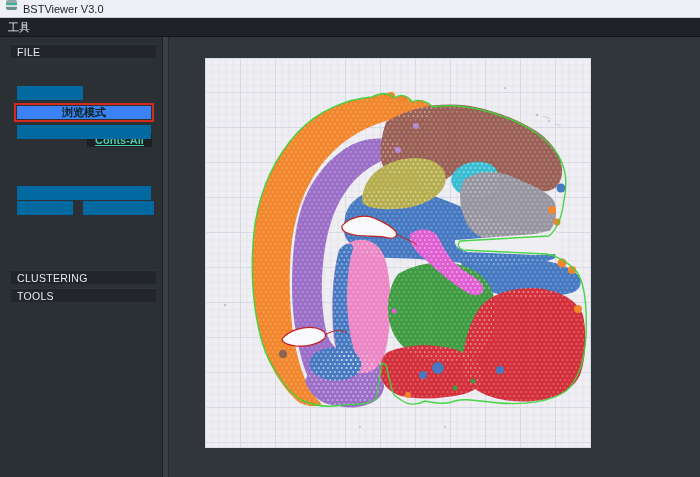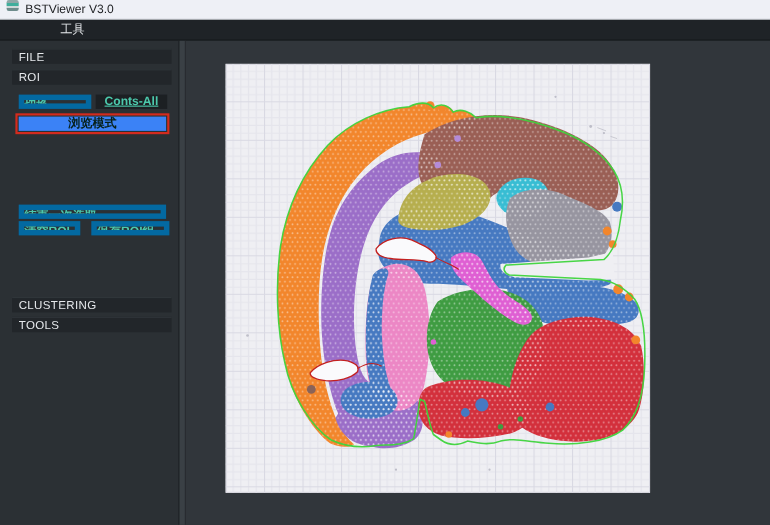--- a/index.html
+++ b/index.html
@@ -14,47 +14,48 @@
     border-bottom:1px solid #c9ccd4;box-sizing:border-box;
   }
   .app-icon{
     width:11px;height:10px;margin:0 6px 0 6px;border-radius:2px;
     background:linear-gradient(180deg,#8fa7a7 0 30%,#3fae9c 30% 55%,#cfd8d8 55% 75%,#6e8c8c 75% 100%);
   }
   .title-text{font-size:11px;color:#1d1f22;line-height:18px;}
   
   .menubar{
     height:19px;background:#1f2327;display:flex;align-items:center;
-    border-bottom:1px solid #121417;box-sizing:border-box;padding-left:47px;
+    border-bottom:1px solid #121417;box-sizing:border-box;
   }
   .menu-item{font-size:11px;color:#e3e6e9;padding:0 8px;line-height:19px;}
   
   .app{display:flex;height:459px;}
   .sidebar{
     width:163px;background:#2b3034;position:relative;flex:none;
     border-right:1px solid #202427;box-sizing:border-box;
   }
   .splitter{width:5px;background:#3a4045;border-right:1px solid #262a2e;flex:none;}
   .main{flex:1;position:relative;background:#31363b;}
   
   .sec-header{
     position:absolute;left:11px;width:145px;height:14px;background:#22262a;
     color:#e6e9ec;font-size:10.5px;line-height:14px;padding-left:6px;
     box-sizing:border-box;letter-spacing:.3px;border-top:1px solid #2f3539;
   }
   .tbtn{
     position:absolute;box-sizing:border-box;background:#2b3034;
-    border:5px solid #0369a1;color:#4cc9ac;font-size:11px;font-weight:bold;
+    border:7px solid #0369a1;color:#4cc9ac;font-size:11px;font-weight:normal;
     text-align:left;overflow:hidden;white-space:nowrap;
   }
   .tbtn.disabled{border-color:#32504a;color:#3b5f57;}
   .conts{
     position:absolute;box-sizing:border-box;background:#1c2023;border:none;
     color:#4cc9ac;font-size:11px;font-weight:bold;text-align:center;
     text-decoration:underline;
+    margin-top:48px;
   }
   .browse-wrap{
     position:absolute;left:14px;top:66px;width:140px;height:19px;
     border:2px solid #d32b1e;background:#2b3034;box-sizing:border-box;padding:1px;
   }
   .browse-inner{
     width:100%;height:100%;background:#3b82f6;color:#072019;font-size:11px;
     font-weight:bold;text-align:center;line-height:12px;box-sizing:border-box;
   }
   
@@ -72,29 +73,29 @@
   <div class="title-text">BSTViewer V3.0</div>
 </div>
 
 <div class="menubar">
   <div class="menu-item">工具</div>
 </div>
 
 <div class="app">
   <div class="sidebar">
     <div class="sec-header" style="top:7px">FILE</div>
-    <div class="sec-header" style="top:26px">ROI</div>
 
     <div class="tbtn" style="left:17px;top:49px;width:66px;height:13px;line-height:11px">切换</div>
     <div class="conts" style="left:87px;top:49px;width:65px;height:13px;line-height:13px">Conts-All</div>
 
     <div class="browse-wrap">
       <div class="browse-inner">浏览模式</div>
     </div>
 
+    <div class="tbtn" style="left:17px;top:88px;width:134px;height:13px;line-height:11px">框选模式</div>
     <div class="tbtn" style="left:17px;top:149px;width:134px;height:13px;line-height:11px">结束一次选取</div>
     <div class="tbtn" style="left:17px;top:164px;width:56px;height:13px;line-height:11px">清空ROI</div>
     <div class="tbtn" style="left:83px;top:164px;width:71px;height:13px;line-height:11px">保存ROI组</div>
 
     <div class="sec-header" style="top:251px">TOOLS</div>
     <div class="sec-header" style="top:233px">CLUSTERING</div>
   </div>
 
   <div class="splitter"></div>
 

